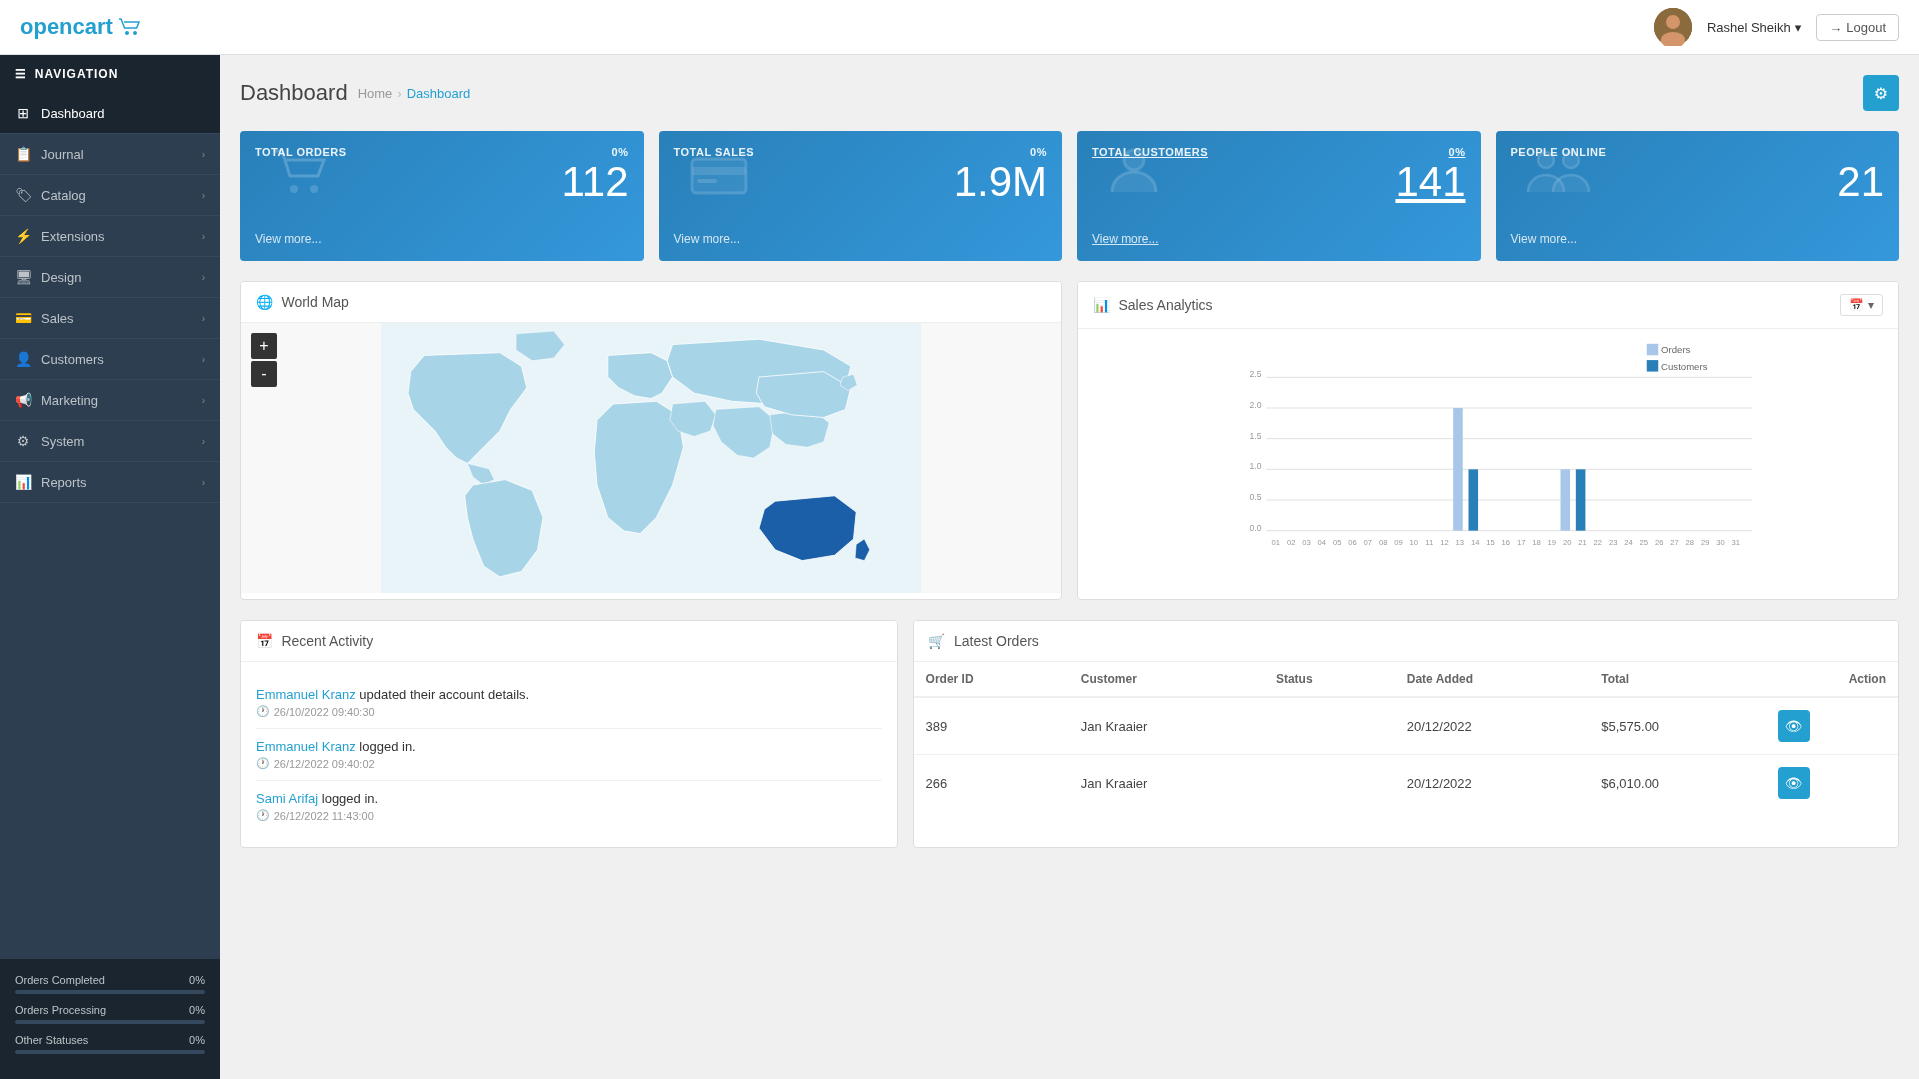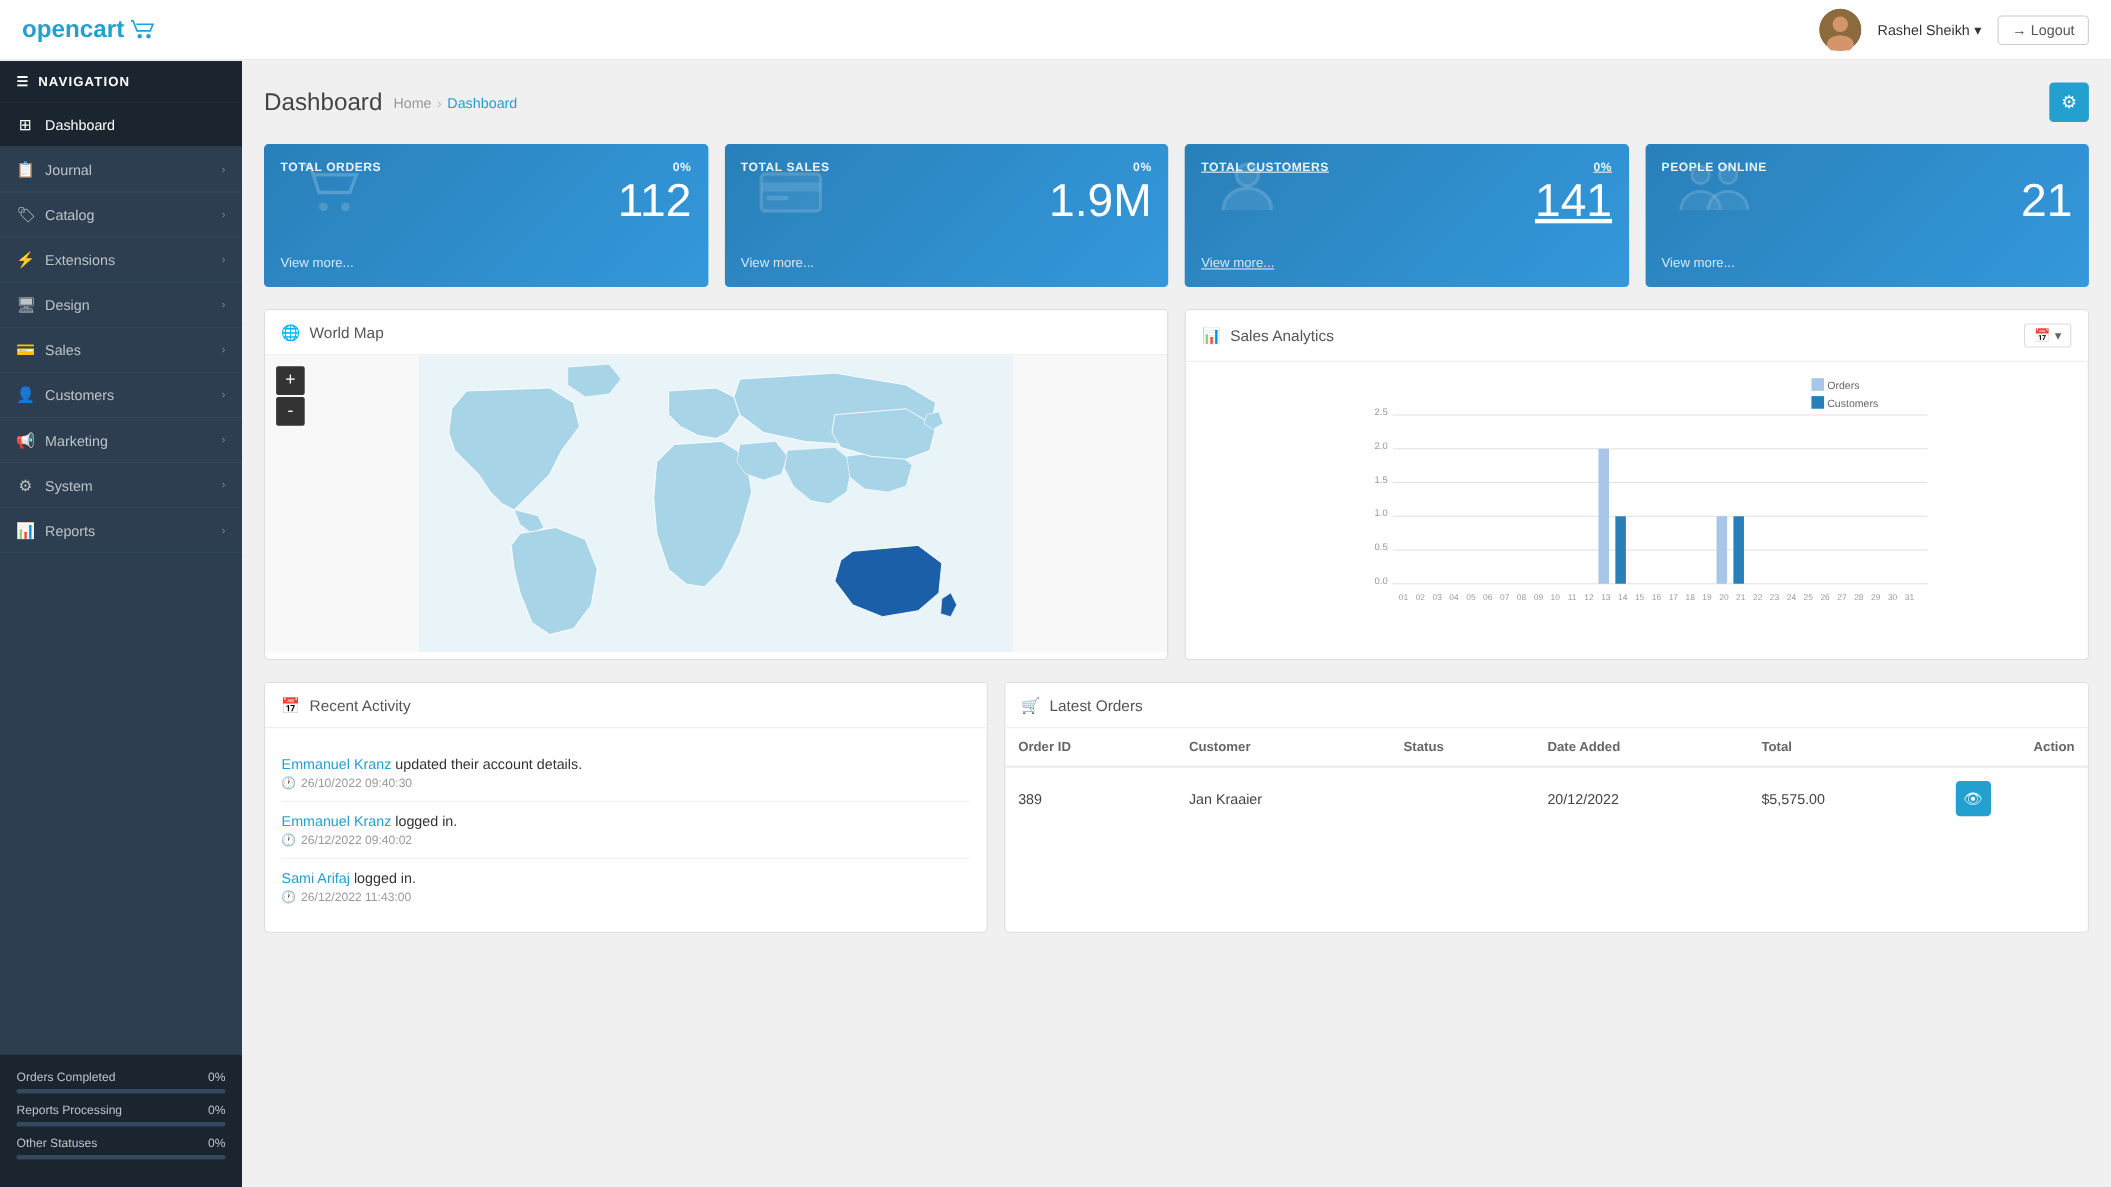--- a/index.html
+++ b/index.html
@@ -305,21 +305,21 @@
         <div class="stat-label">
           <span>Orders Completed</span>
           <span>0%</span>
         </div>
         <div class="stat-bar">
           <div class="stat-bar-fill" style="width:0%"></div>
         </div>
       </div>
       <div class="stat-item">
         <div class="stat-label">
-          <span>Reports Processing</span>
+          <span>Orders Processing</span>
           <span>0%</span>
         </div>
         <div class="stat-bar">
           <div class="stat-bar-fill" style="width:0%"></div>
         </div>
       </div>
       <div class="stat-item">
         <div class="stat-label">
           <span>Other Statuses</span>
           <span>0%</span>
@@ -623,20 +623,32 @@
                 <td>Jan Kraaier</td>
                 <td></td>
                 <td>20/12/2022</td>
                 <td>$5,575.00</td>
                 <td class="action-cell">
                   <button class="view-btn">
                     <span>👁</span>
                   </button>
                 </td>
               </tr>
+              <tr>
+                <td>266</td>
+                <td>Jan Kraaier</td>
+                <td></td>
+                <td>20/12/2022</td>
+                <td>$6,010.00</td>
+                <td class="action-cell">
+                  <button class="view-btn">
+                    <span>👁</span>
+                  </button>
+                </td>
+              </tr>
             </tbody>
           </table>
         </div>
       </div>
 
     </div>
   </main>
 </div>
 
 </body></html>

